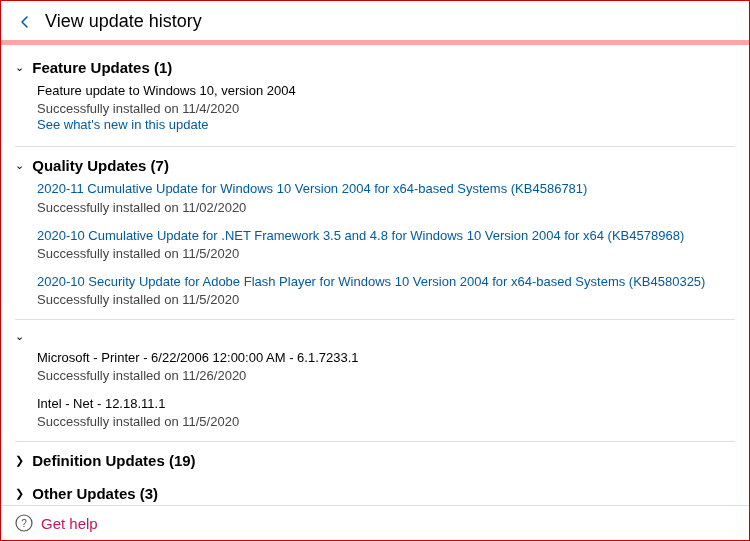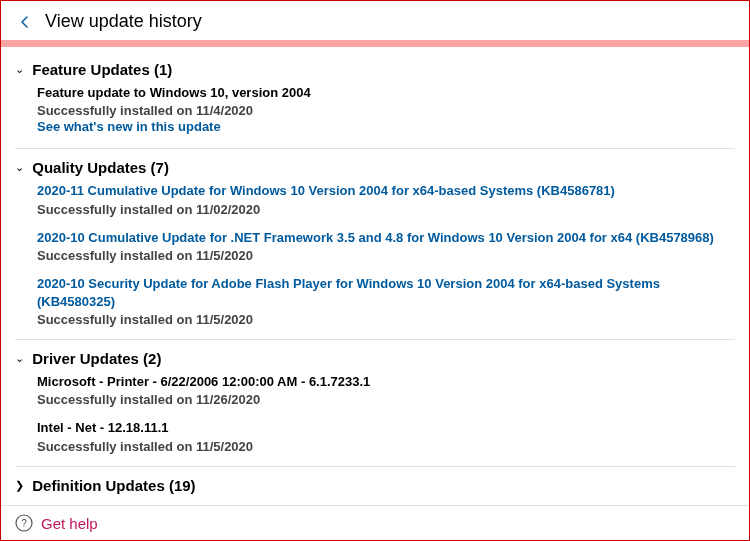--- a/index.html
+++ b/index.html
@@ -18,21 +18,21 @@
       background: #fff;
       border: 1px solid #c00;
       display: flex;
       flex-direction: column;
     }
     .header {
       display: flex;
       align-items: center;
       padding: 10px 22px 8px 14px;
       background: #fff;
-      border-bottom: 7px solid #fca5a5;
+      border-bottom: 5px solid #fca5a5;
     }
     .back-icon {
       width: 20px;
       height: 20px;
       margin-right: 10px;
       display: flex;
       align-items: center;
       justify-content: center;
       cursor: pointer;
       color: #005a9e;
@@ -69,21 +69,20 @@
     .section-title {
       font-size: 15px;
       font-weight: 600;
       color: #000;
     }
     .section-body {
       padding: 0 14px 0 36px;
     }
     .update-entry {
       margin-bottom: 12px;
-      font-weight: bold;
     }
     .update-link {
       color: #005a9e;
       text-decoration: none;
       font-size: 13px;
       line-height: 1.4;
       display: block;
       cursor: pointer;
     }
     .update-name {
@@ -173,21 +172,20 @@
           <div class="update-status">Successfully installed on 11/5/2020</div>
         </div>
       </div>
     </div>
 
     <div class="divider"></div>
 
     <div class="section">
       <div class="section-header">
         <span class="chevron down">⌄</span>
-        <span class="section-title">Driver Updates (2)</span>
       </div>
       <div class="section-body">
         <div class="update-entry">
           <span class="update-name">Microsoft - Printer - 6/22/2006 12:00:00 AM - 6.1.7233.1</span>
           <div class="update-status">Successfully installed on 11/26/2020</div>
         </div>
         <div class="update-entry">
           <span class="update-name">Intel - Net - 12.18.11.1</span>
           <div class="update-status">Successfully installed on 11/5/2020</div>
         </div>

